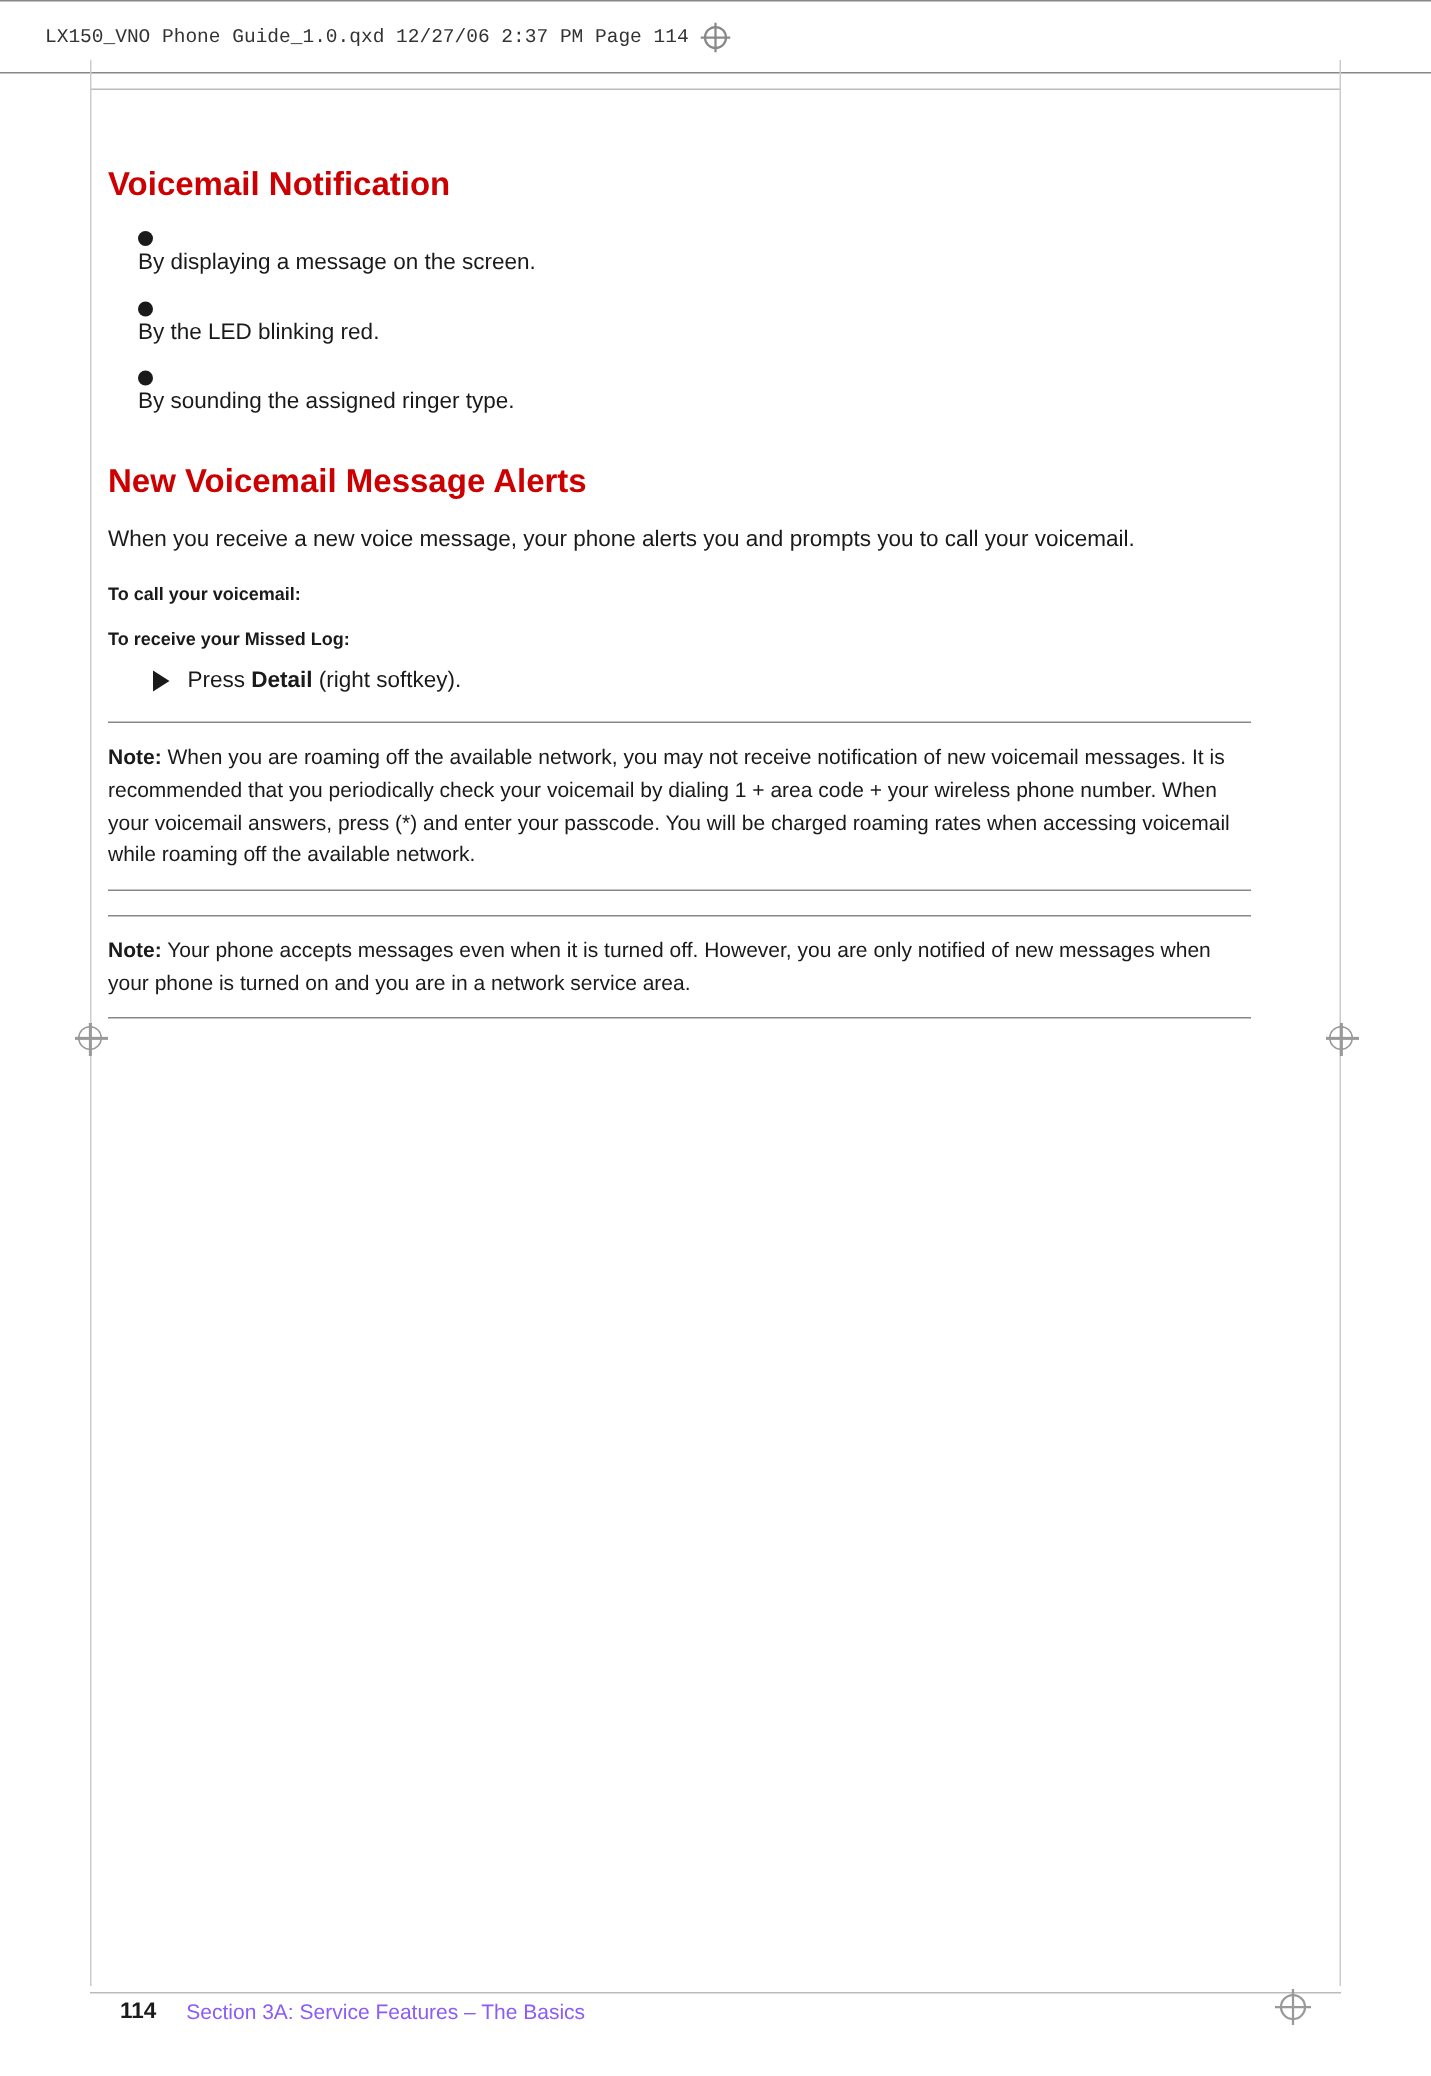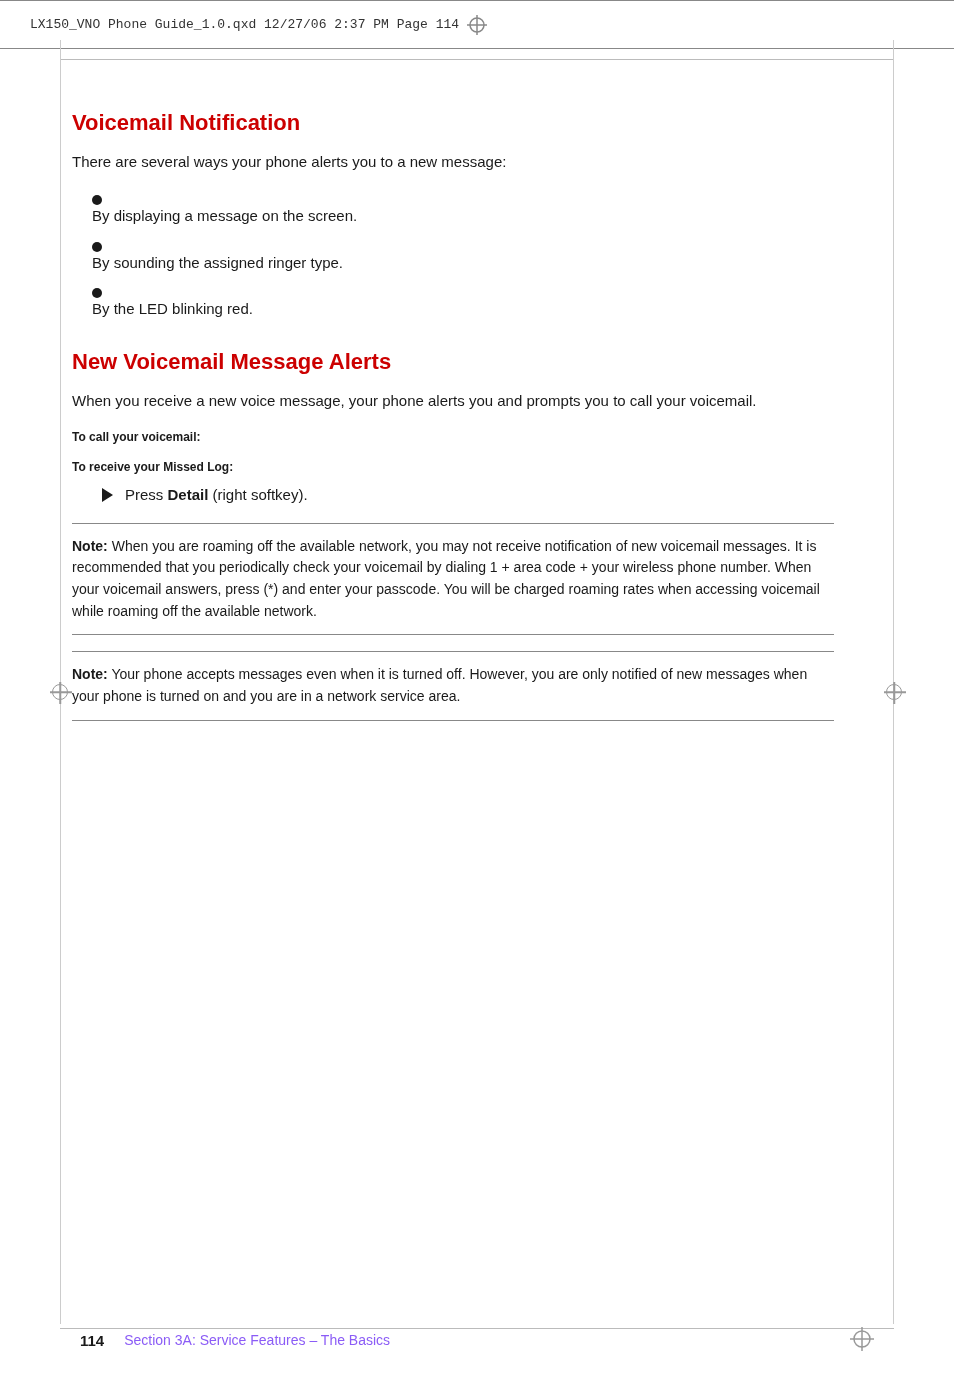--- a/index.html
+++ b/index.html
@@ -221,21 +221,21 @@
       left: 0;
       right: 0;
       display: flex;
       align-items: center;
       justify-content: space-between;
       padding: 0 80px;
     }
 
     .footer-left {
       display: flex;
-      align-items: flex-start;
+      align-items: flex-end;
       gap: 20px;
     }
 
     .page-number {
       font-weight: bold;
       font-size: 15px;
     }
 
     .footer-section-text {
       font-size: 14px;
@@ -287,34 +287,33 @@
   </div>
 
   <div class="side-crosshair side-crosshair-right">
     <div class="side-crosshair-circle"></div>
   </div>
 
   <div class="content">
 
     <h2 class="section-heading">Voicemail Notification</h2>
 
-    <p class="intro-paragraph">There are several ways your phone alerts you to a new message:</p>
 
     <ul class="bullet-list">
       <li>
         <span class="bullet-dot"></span>
         <span>By displaying a message on the screen.</span>
       </li>
       <li>
         <span class="bullet-dot"></span>
-        <span>By sounding the assigned ringer type.</span>
+        <span>By the LED blinking red.</span>
       </li>
       <li>
         <span class="bullet-dot"></span>
-        <span>By the LED blinking red.</span>
+        <span>By sounding the assigned ringer type.</span>
       </li>
     </ul>
 
     <h2 class="section-heading">New Voicemail Message Alerts</h2>
 
     <p class="intro-paragraph">When you receive a new voice message, your phone alerts you and prompts you to call your voicemail.</p>
 
     <p class="sub-heading">
       <span>To call your voicemail:</span>
     </p>

